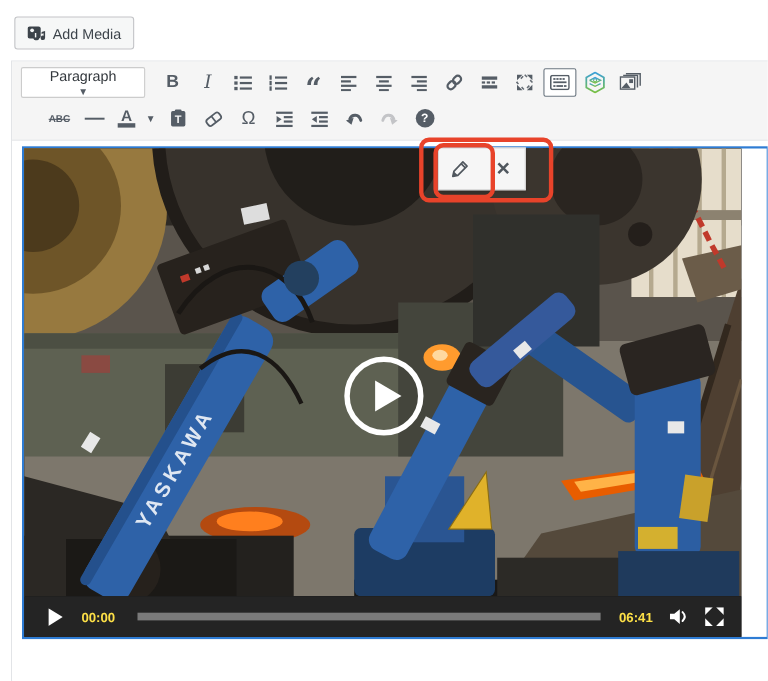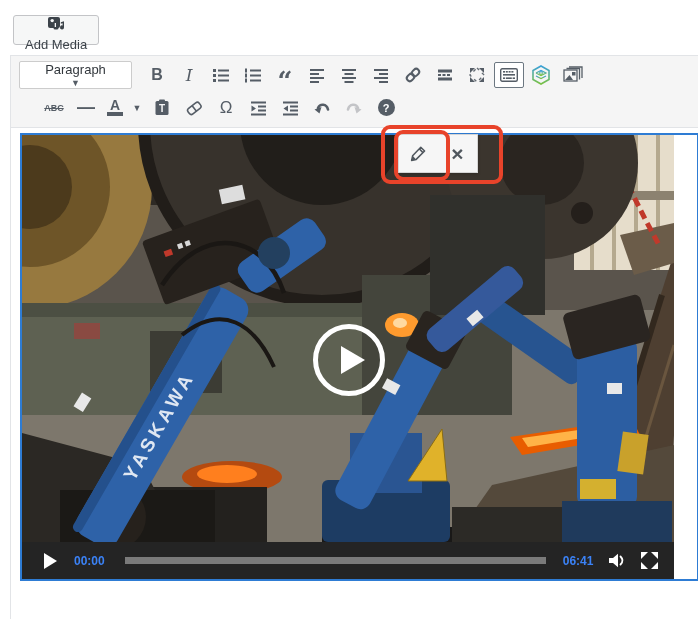--- a/index.html
+++ b/index.html
@@ -2,21 +2,21 @@
 <html><head>
 <meta charset="utf-8">
 <style>
   html,body{margin:0;padding:0;background:#fff;}
   .page{position:relative;width:698px;height:619px;background:#fff;overflow:hidden;
         font-family:"Liberation Sans",sans-serif;color:#3c434a;}
 
   
   .add-media{position:absolute;left:13px;top:15px;height:30px;display:inline-flex;align-items:center;
     gap:6px;padding:0 11px;background:#f6f7f7;border:1px solid #c3c4c7;border-radius:3px;
-    font-size:13px;color:#3c434a;cursor:pointer;flex-direction:column;}
+    font-size:13px;color:#3c434a;cursor:pointer;}
   .add-media svg{display:block;}
 
   
   .editor{position:absolute;left:10px;top:55px;width:690px;height:564px;background:#fff;
     border:1px solid #e2e4e7;box-sizing:border-box;}
   .toolbar{background:#f5f5f5;border-bottom:1px solid #e2e4e7;padding:2px 0 3px 0;}
   .tb-row{display:flex;align-items:center;height:33px;padding-left:8px;}
   .tb-btn{width:30px;height:26px;display:flex;align-items:center;justify-content:center;
     color:#555d66;margin:0 1px;border:1px solid transparent;border-radius:2px;cursor:pointer;
     font-size:15px;box-sizing:border-box;flex:0 0 auto;}
@@ -49,21 +49,21 @@
   
   .play-overlay{position:absolute;left:291px;top:189px;width:72px;height:72px;border:5px solid #fff;
     border-radius:50%;box-sizing:border-box;display:flex;align-items:center;justify-content:center;cursor:pointer;}
   .play-overlay .tri{width:0;height:0;border-left:24px solid #fff;border-top:14px solid transparent;
     border-bottom:14px solid transparent;margin-left:7px;}
 
   
   .controls{position:absolute;left:0;bottom:0;width:652px;height:37px;background:#242424;
     display:flex;align-items:center;box-sizing:border-box;padding:0 14px;}
   .ctrl-play{width:14px;height:16px;margin-left:8px;cursor:pointer;flex:0 0 auto;}
-  .time{color:#3b82f6;font-size:12px;font-weight:bold;margin-left:16px;flex:0 0 auto;}
+  .time{color:#fde047;font-size:12px;font-weight:bold;margin-left:16px;flex:0 0 auto;}
   .seek{height:7px;background:#7a7a7a;width:421px;margin-left:20px;flex:0 0 auto;cursor:pointer;}
   .duration{margin-left:17px;}
   .ctrl-vol{margin-left:16px;cursor:pointer;flex:0 0 auto;}
   .ctrl-fs{margin-left:15px;cursor:pointer;flex:0 0 auto;}
 
   
   .view-toolbar{position:absolute;left:376px;top:-1px;width:80px;height:39px;background:#f6f6f6;
     border:1px solid #d5d5d5;box-shadow:0 1px 3px rgba(0,0,0,.18);display:flex;z-index:10;box-sizing:border-box;}
   .view-btn{flex:1;display:flex;align-items:center;justify-content:center;color:#50575e;cursor:pointer;}
   .view-btn .x{font-size:21px;font-weight:bold;line-height:1;}

